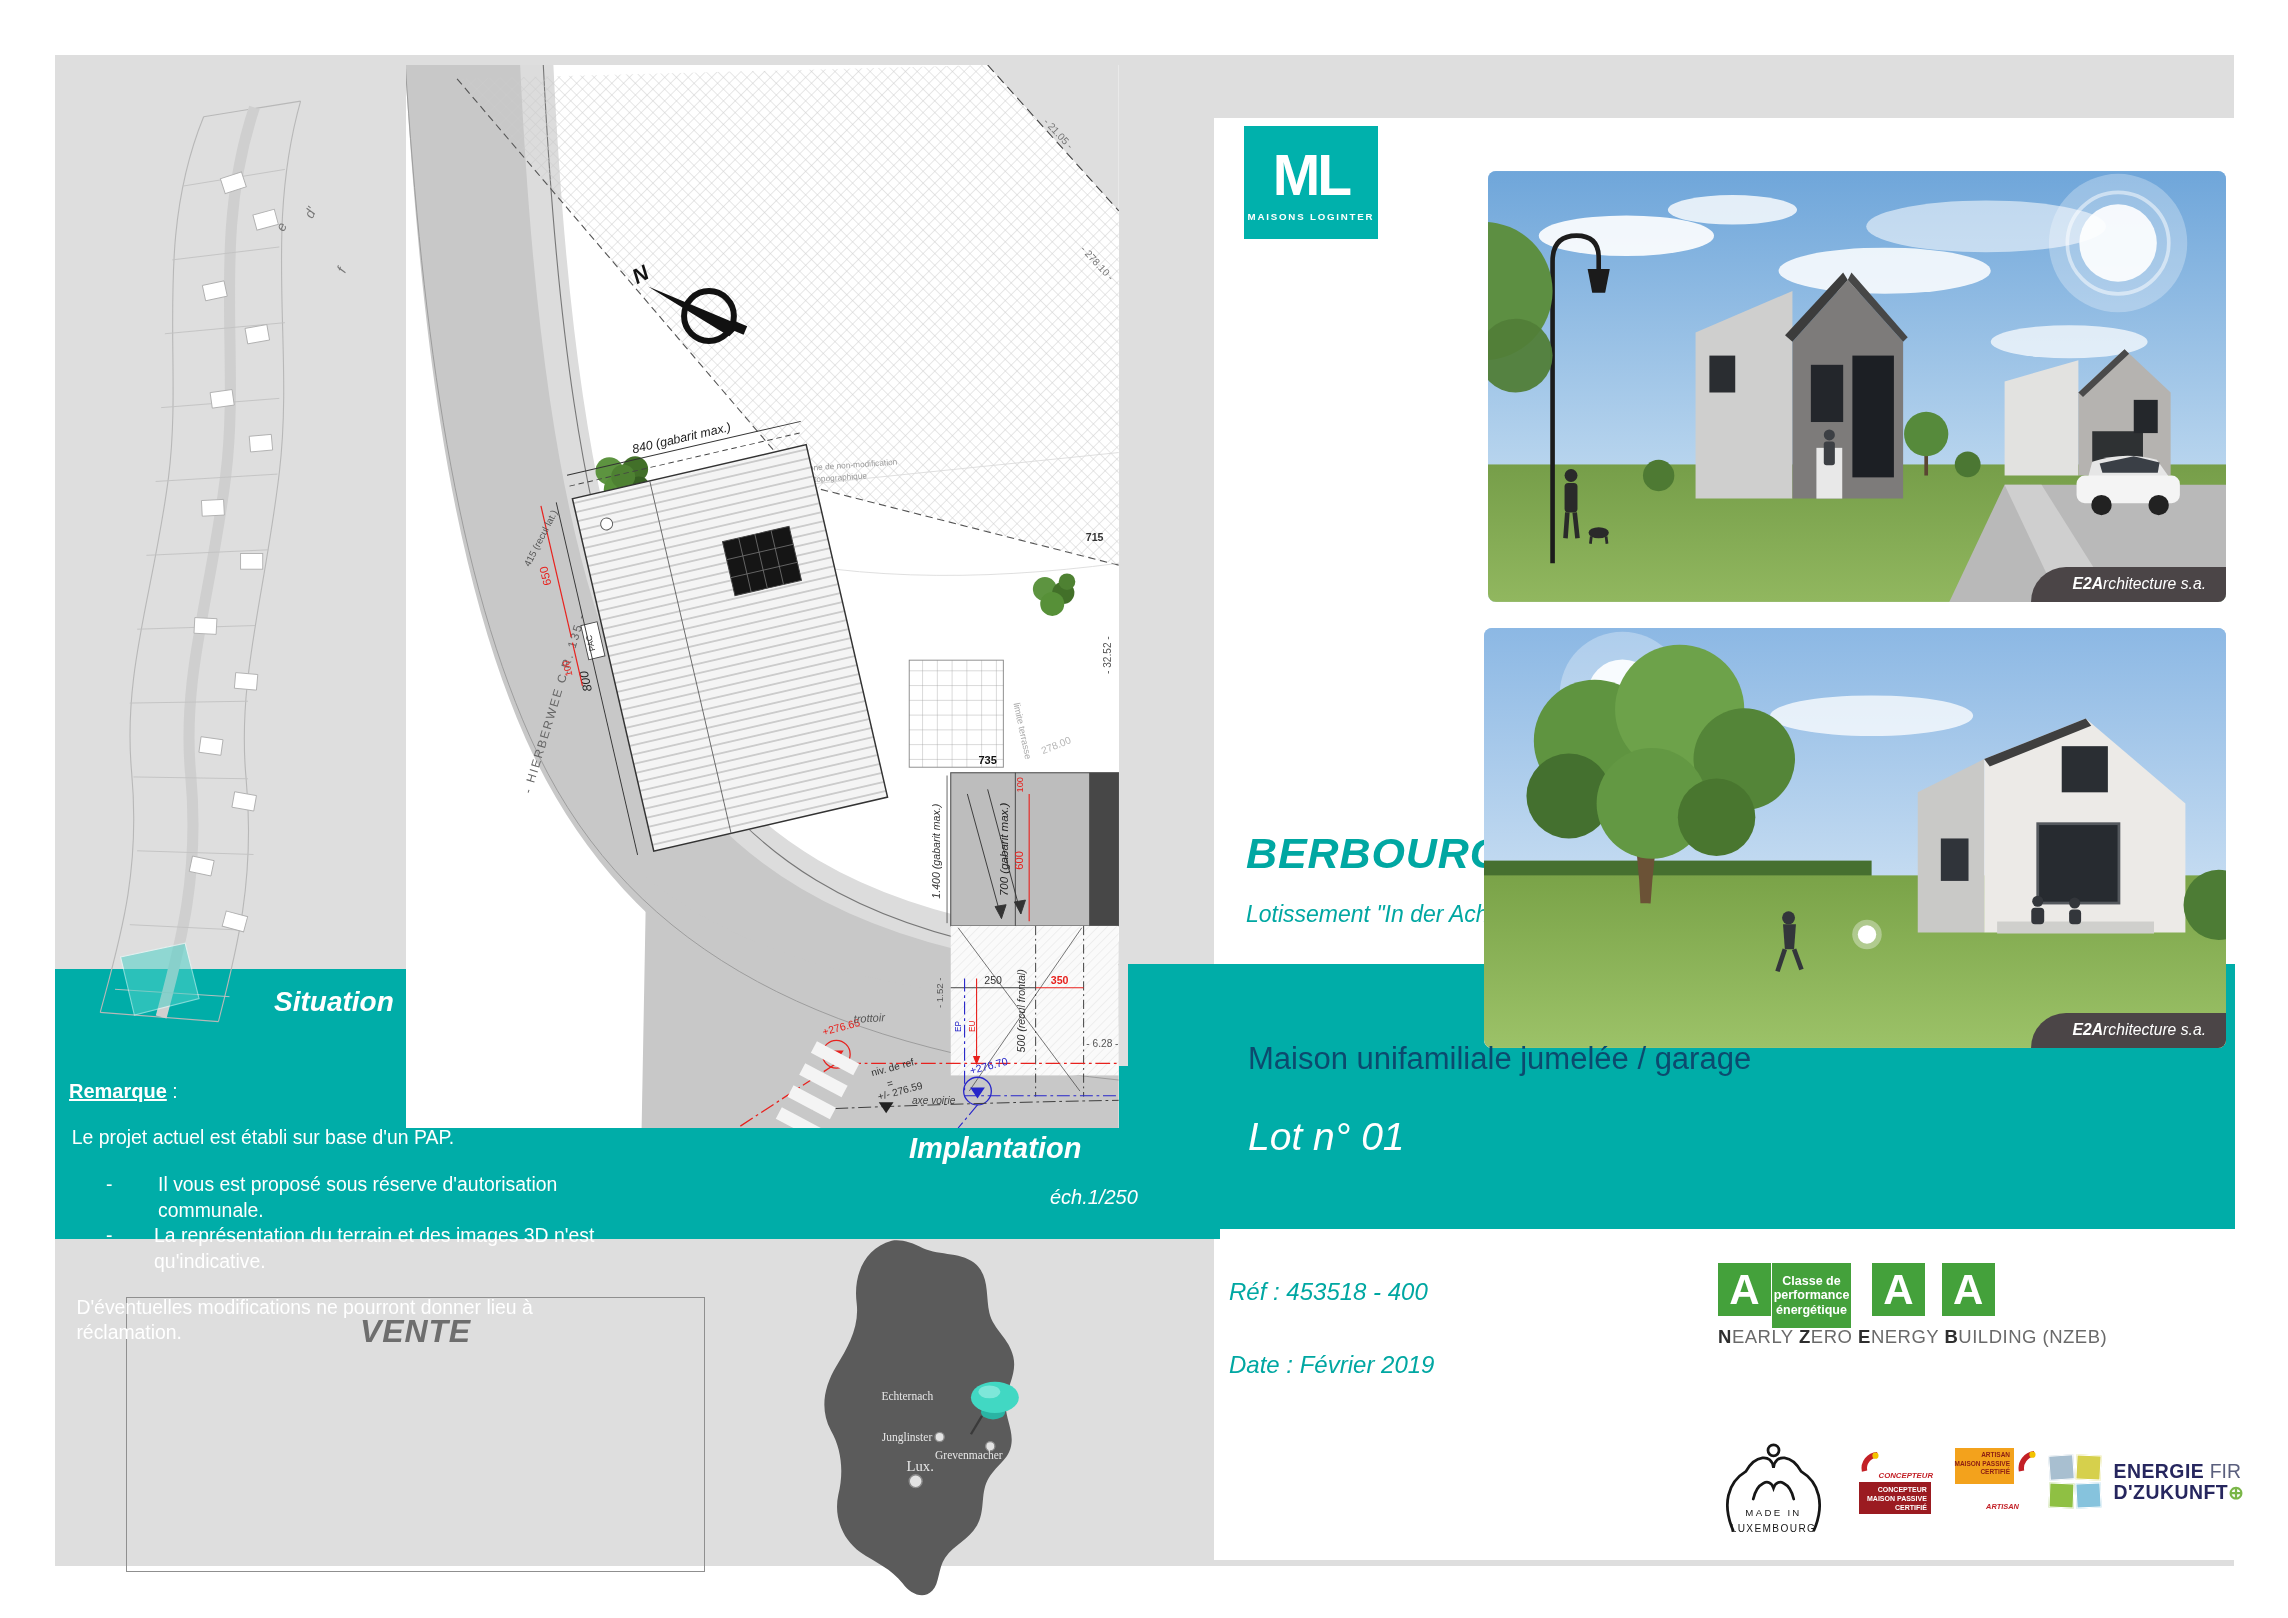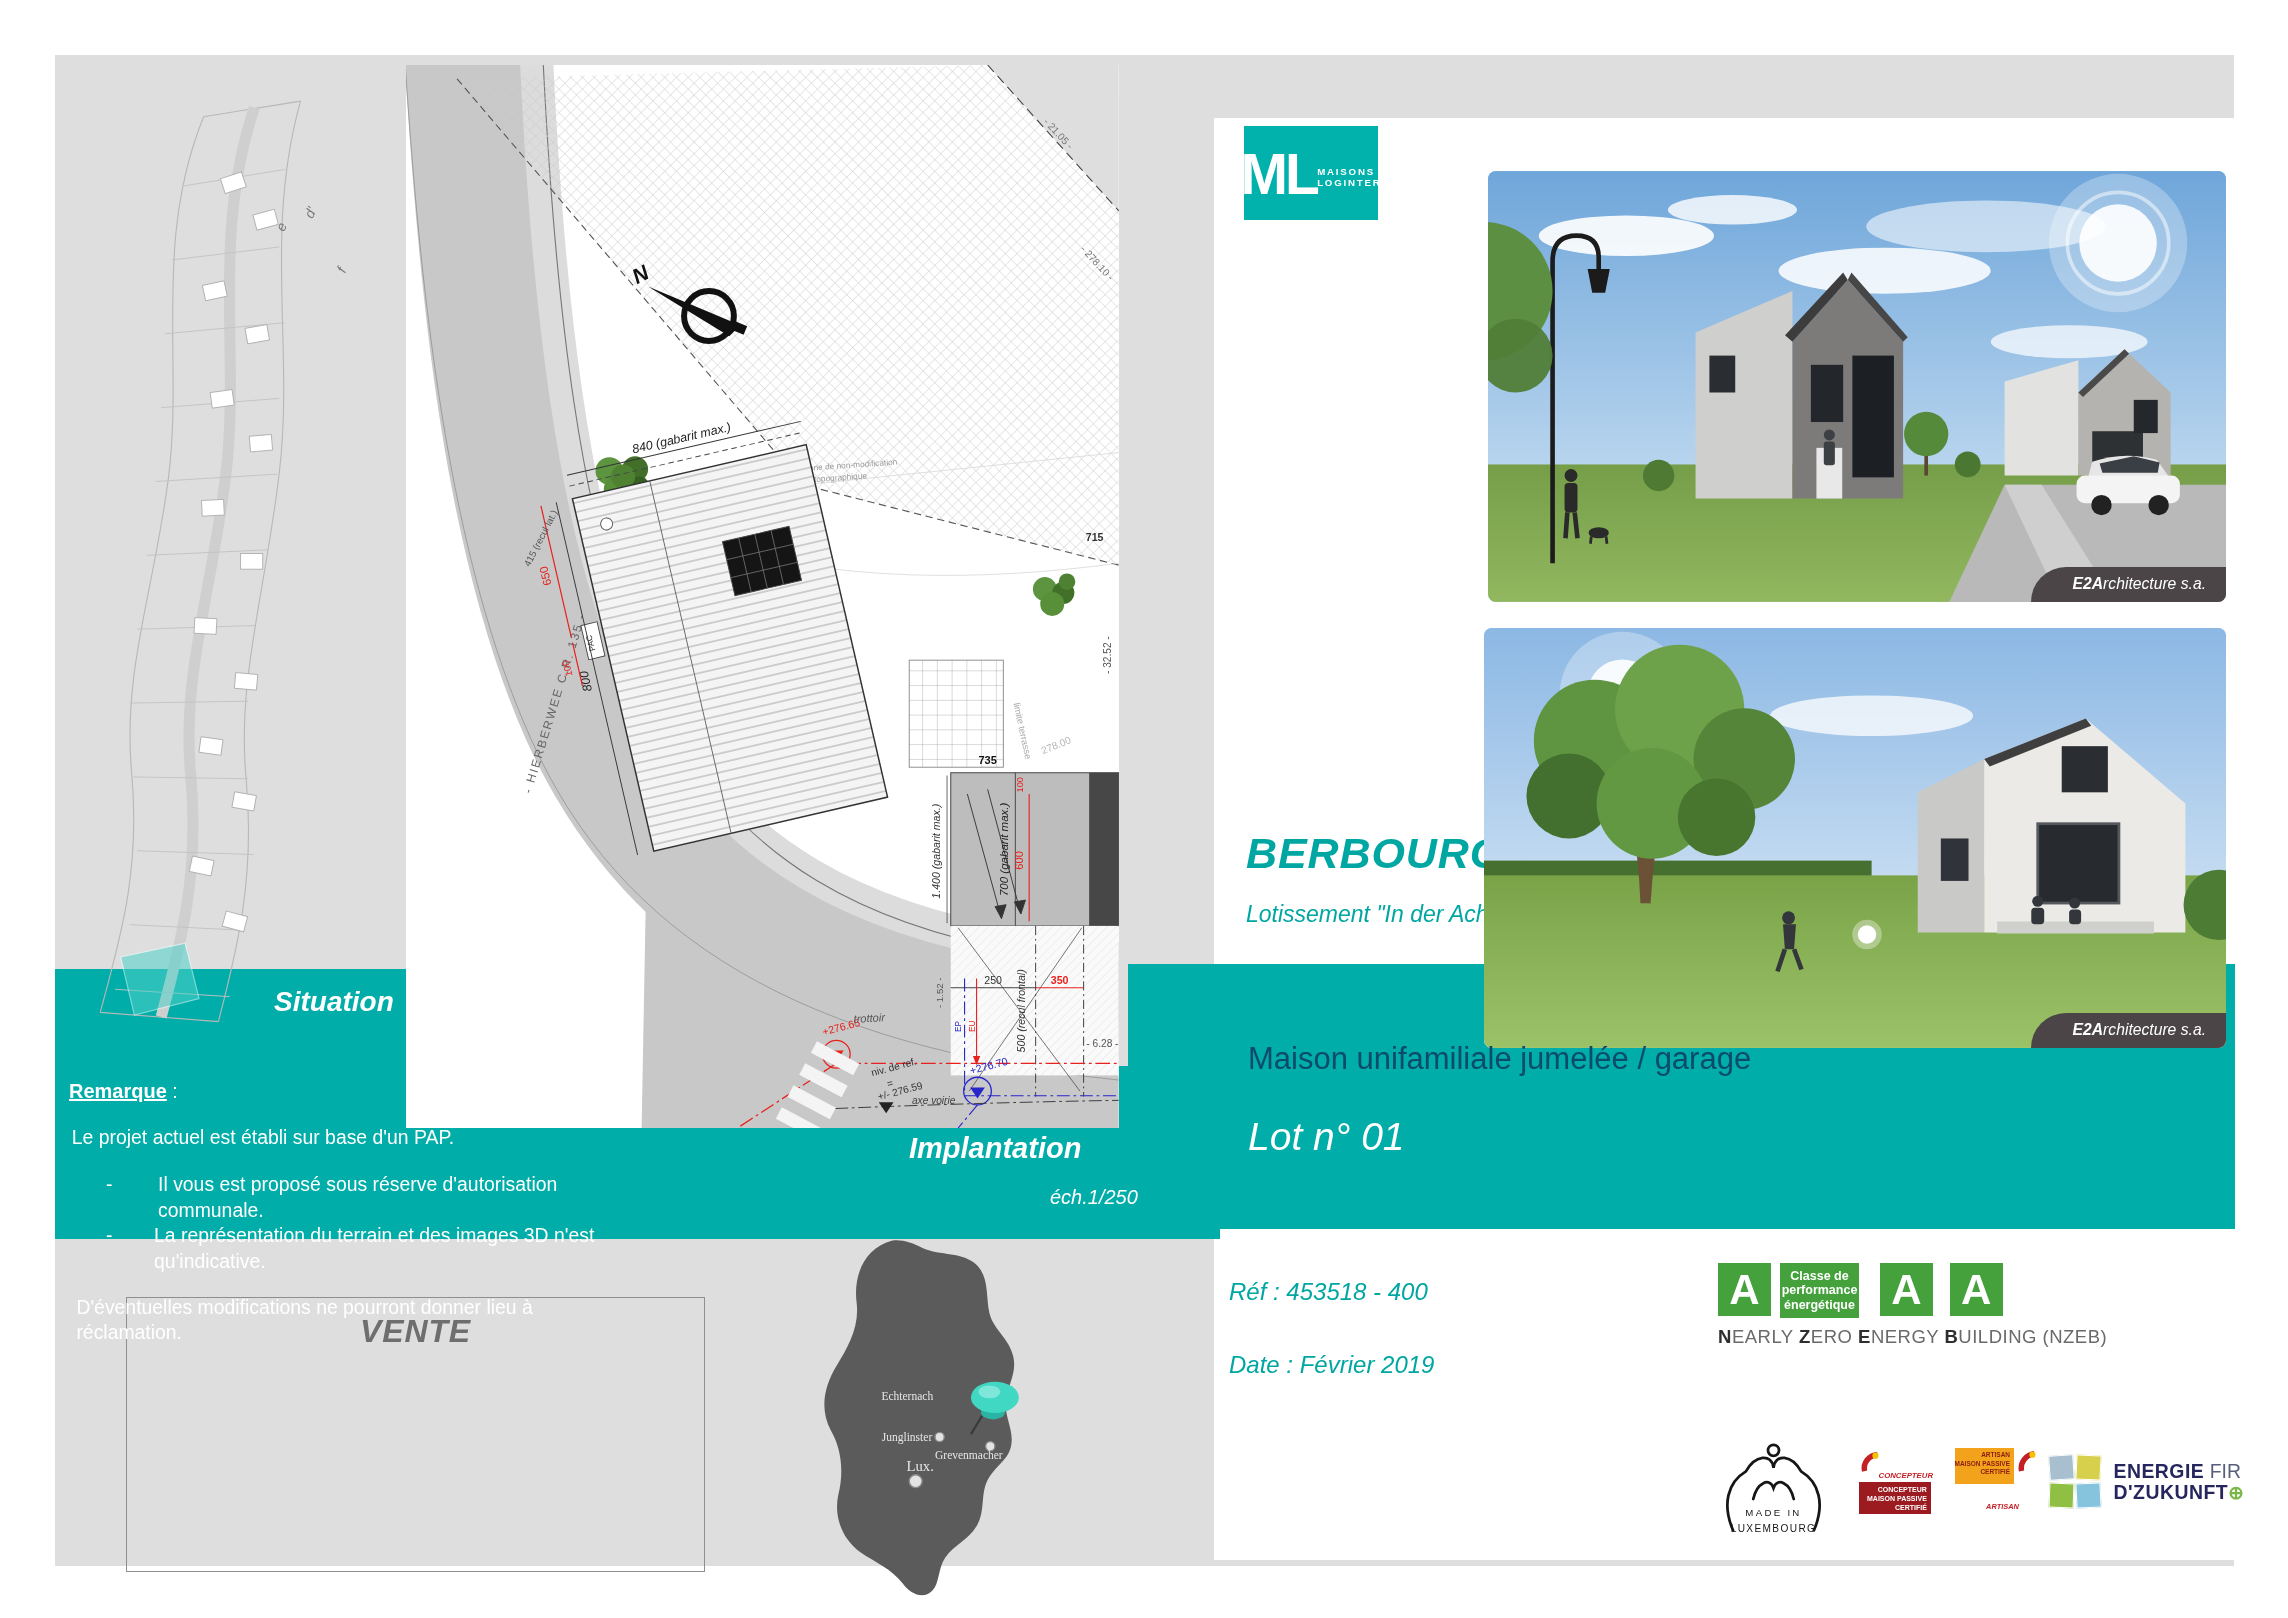--- a/index.html
+++ b/index.html
@@ -18,42 +18,42 @@
                    font-size:28px;z-index:6;}
   .impl-label{left:909px;top:1132px;color:#fff;font-weight:bold;font-style:italic;font-size:29px;z-index:6;}
   .impl-scale{left:1050px;top:1139px;color:#fff;font-style:italic;font-size:20px;z-index:6;margin-top:47px;}
   .remark{left:69px;top:1078px;width:572px;color:#fff;font-size:19.4px;z-index:6;line-height:1.32;}
   .remark .title{font-weight:bold;text-decoration:underline;font-size:20px;}
   .remark .row{display:flex;margin:0;}
   .remark .intro{margin-top:20px;margin-left:2.8px;}
   .remark .bullets{margin-top:22px;margin-left:37px;}
   .remark .dash{width:55px;text-align:left;}
   .remark .outro{margin-top:20px;margin-left:7.4px;}
-  .ml-logo{left:1244px;top:126px;width:134px;height:94px;background:#00b1ac;z-index:5;
-           display:flex;flex-direction:row;align-items:center;justify-content:center;color:#fff;}
+  .ml-logo{left:1244px;top:126px;width:134px;height:113px;background:#00b1ac;z-index:5;
+           display:flex;flex-direction:column;align-items:center;justify-content:center;color:#fff;}
   .ml-letters{font-weight:bold;font-size:57px;letter-spacing:-2.8px;line-height:1;margin-top:3.7px;}
   .ml-name{font-size:9.7px;letter-spacing:1.8px;margin-top:7.4px;font-weight:bold;}
   .city-title{left:1246px;top:829px;color:#00a7a2;font-weight:bold;font-style:italic;
               font-size:43px;z-index:5;letter-spacing:0.9px;}
   .subdiv{left:1246px;top:901px;color:#00a7a2;font-style:italic;font-size:23px;z-index:5;}
   .banner-1{left:1248px;top:1041px;color:#0c4a6e;font-size:31px;z-index:6;}
   .banner-2{left:1248px;top:1115px;color:#fff;font-style:italic;font-size:39px;z-index:6;}
   .render{border-radius:8px;overflow:hidden;z-index:5;background:#9cc3e8;}
   .render-1{left:1488px;top:171px;width:738px;height:431px;}
   .render-2{left:1484px;top:628px;width:742px;height:420px;}
   .credit{position:absolute;right:0;bottom:0;background:#4b4547;color:#fff;font-style:italic;
           font-size:15.7px;padding:7.4px 20px 9.2px 42px;border-top-left-radius:42px;}
   .ref-line{left:1229px;top:1278px;color:#00a7a2;font-style:italic;font-size:24px;z-index:5;}
   .date-line{left:1229px;top:1318px;color:#00a7a2;font-style:italic;font-size:24px;z-index:5;margin-top:33px;}
   .energy{left:1718px;top:1263px;z-index:5;display:flex;align-items:flex-start;}
   .a-badge{width:53px;height:53px;background:#44a13b;color:#fff;font-weight:bold;font-size:42px;
            display:flex;align-items:center;justify-content:center;}
-  .class-badge{width:79px;height:55px;background:#44a13b;color:#fff;font-weight:bold;font-size:12.5px;
+  .class-badge{width:79px;height:65px;background:#44a13b;color:#fff;font-weight:bold;font-size:12.5px;
                display:flex;flex-direction:column;align-items:center;justify-content:center;
-               line-height:1.15;margin-left:9px;text-align:center;}
+               line-height:1.15;margin-left:1px;text-align:center;}
   .a2{margin-left:21px;} .a3{margin-left:16.6px;}
   .nzeb{left:1718px;top:1326px;z-index:5;font-size:18.5px;color:#6a6a6a;letter-spacing:0.5px;}
   .nzeb b{color:#2e2e2e;}
   .vente-box{left:126px;top:1297px;width:577px;height:273px;border:1.4px solid #8f8f8f;z-index:5;}
   .vente-label{width:100%;text-align:center;margin-top:14.8px;color:#6e6e6e;font-weight:bold;
                font-style:italic;font-size:32px;letter-spacing:0.9px;}
   .map-svg{left:783px;top:1235px;z-index:5;}
   .logos{left:1718px;top:1442px;z-index:5;display:flex;align-items:flex-start;}
   .crown{width:111px;height:103px;}
   .badge-concepteur{width:72px;height:65px;margin-left:29.5px;margin-top:7.4px;display:flex;flex-direction:column;}

